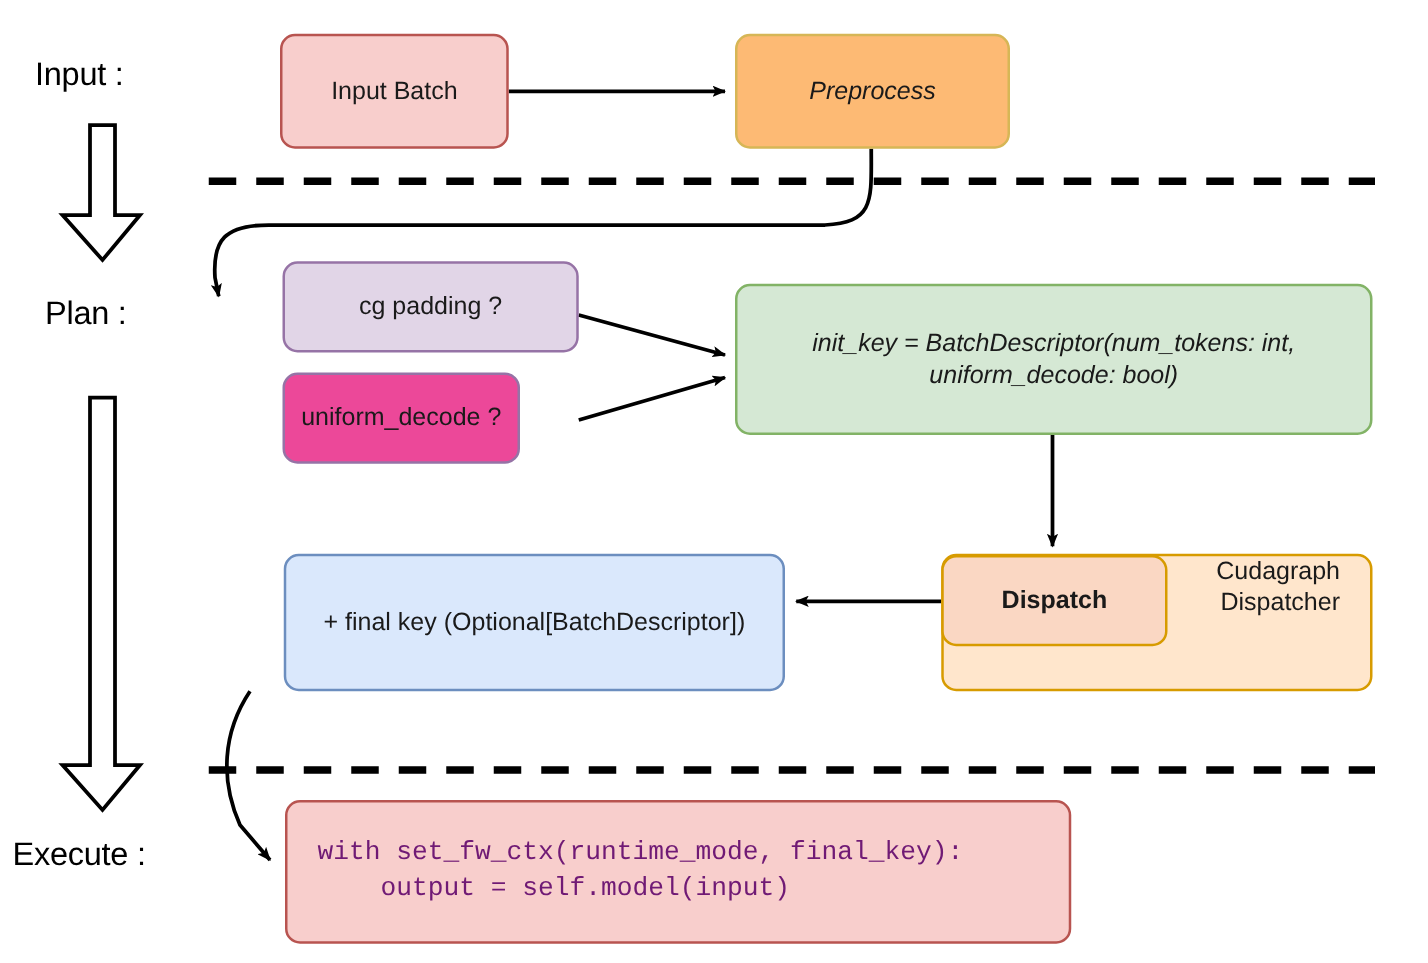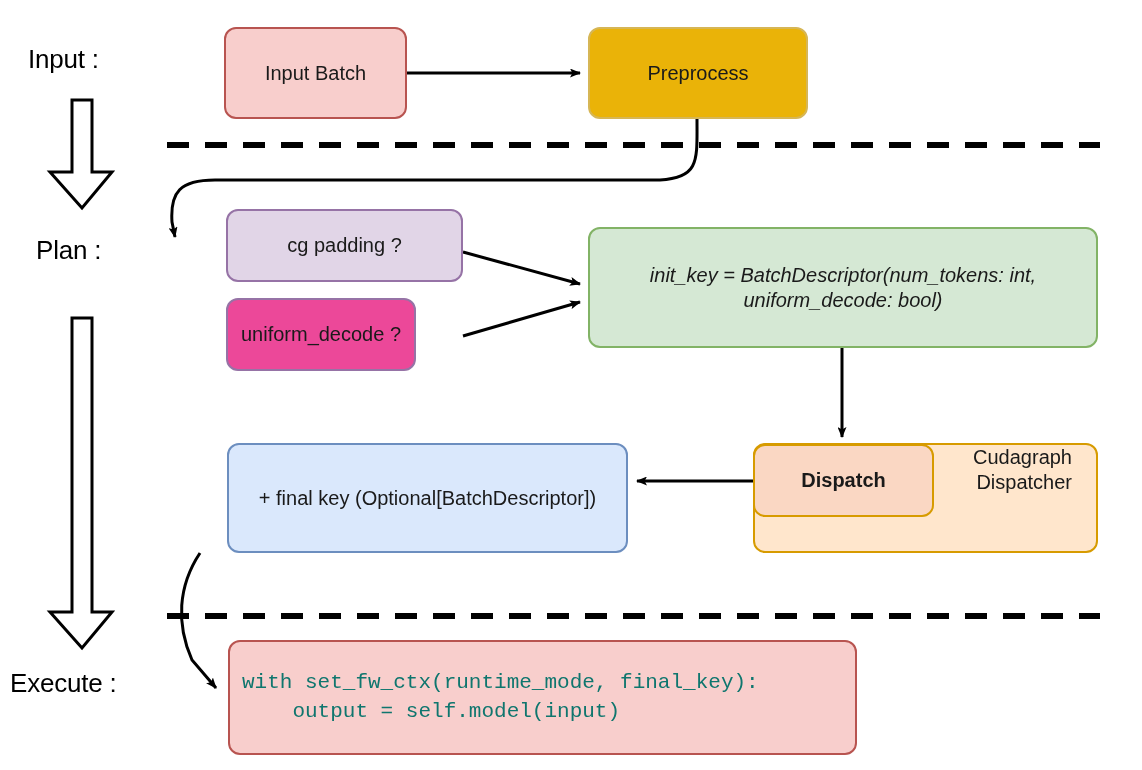--- a/index.html
+++ b/index.html
@@ -45,22 +45,22 @@
     line-height: 1.25;
     padding: 0 10px;
   }
   .node-code {
     font-family: "Liberation Mono", monospace;
     font-size: 21px;
     justify-content: flex-start;
     text-align: left;
     white-space: pre;
     line-height: 1.35;
-    padding-left: 12px;
-    color: #0f766e;
+    padding-left: 24px;
+    color: #701a75;
   }
   .node-outer-label {
     align-items: center;
     justify-content: flex-end;
     padding-right: 26px;
   }
   .node-text { pointer-events: none; }
 </style>
 </head>
 <body>
@@ -95,21 +95,21 @@
 </svg>
 
 <div class="stage-label" style="left:28px; top:44px;">Input :</div>
 <div class="stage-label" style="left:36px; top:235px;">Plan :</div>
 <div class="stage-label" style="left:10px; top:668px;">Execute :</div>
 
 <div class="node" style="left:224px; top:27px; width:183px; height:92px; background:#f8cecc; border-color:#b85450;">
   <span class="node-text">Input Batch</span>
 </div>
 
-<div class="node" style="left:588px; top:27px; width:220px; height:92px; background:#eab308; border-color:#d6b656;">
+<div class="node" style="left:588px; top:27px; width:220px; height:92px; background:#fdba74; border-color:#d6b656;font-style:italic;">
   <span class="node-text">Preprocess</span>
 </div>
 
 <div class="node" style="left:226px; top:209px; width:237px; height:73px; background:#e1d5e7; border-color:#9673a6;">
   <span class="node-text">cg padding ?</span>
 </div>
 
 <div class="node" style="left:226px; top:298px; width:190px; height:73px; background:#ec4899; border-color:#9673a6;">
   <span class="node-text">uniform_decode ?</span>
 </div>

